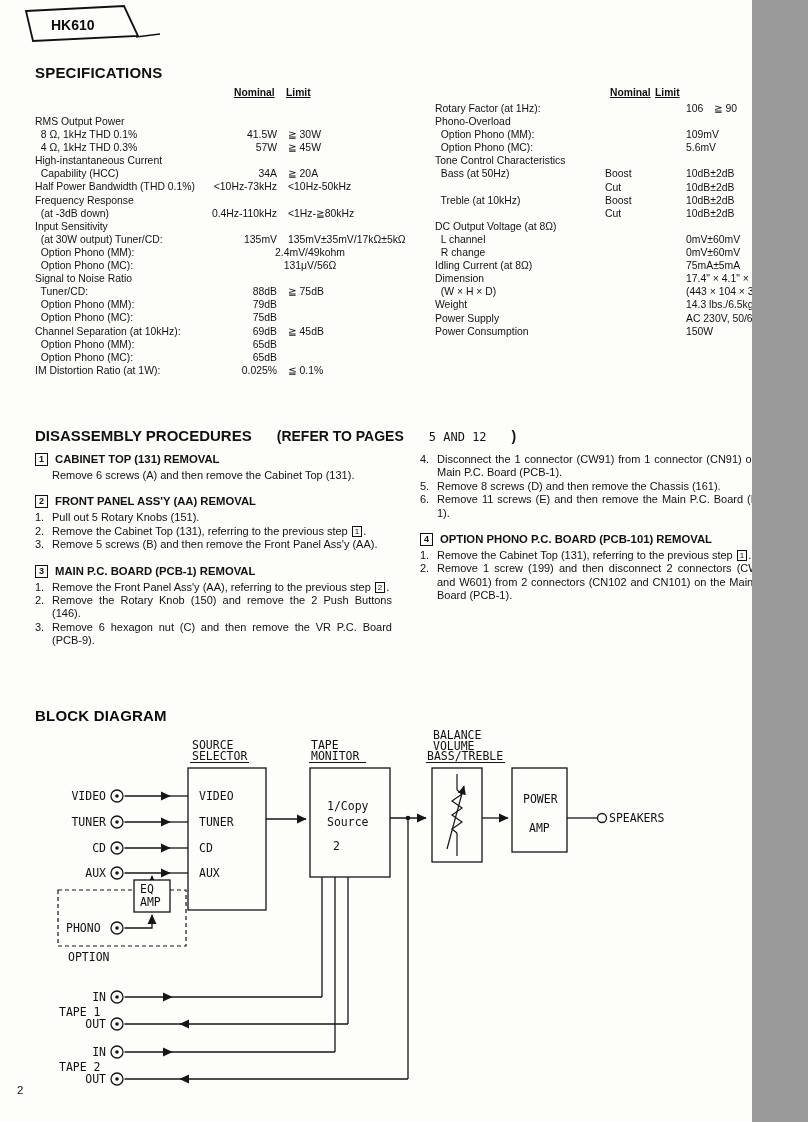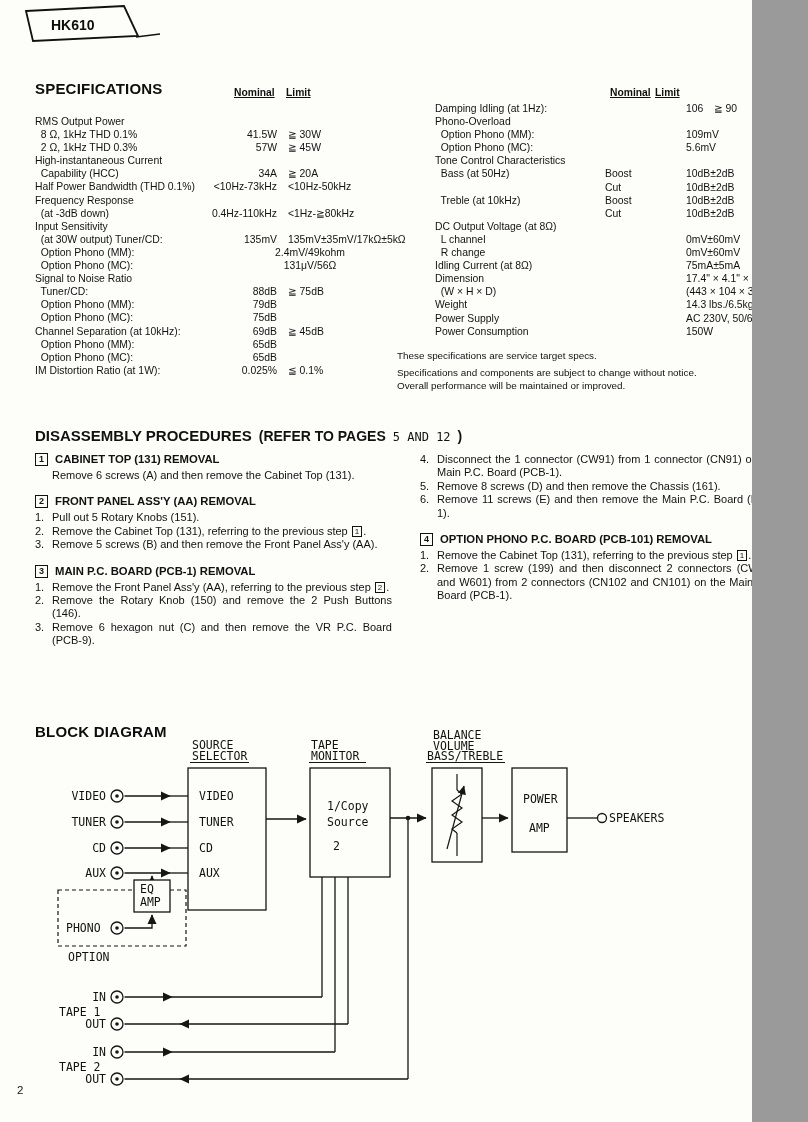--- a/index.html
+++ b/index.html
@@ -1,33 +1,33 @@
 <!DOCTYPE html>
 <html><head>
 <meta charset="utf-8">
 <style>
   *{margin:0;padding:0;box-sizing:border-box;}
   html,body{background:#9a9a9a;}
   #page{position:relative;width:752px;height:1122px;background:#fdfdfa;font-family:"Liberation Sans",sans-serif;color:#111;overflow:hidden;}
-  .sec-heading{position:absolute;font-size:15px;font-weight:bold;letter-spacing:.2px;color:#0d0d0d;margin-top:16px;}
+  .sec-heading{position:absolute;font-size:15px;font-weight:bold;letter-spacing:.2px;color:#0d0d0d;}
   .col-h{position:absolute;font-size:10.3px;font-weight:bold;text-decoration:underline;}
   .spec-table{position:absolute;}
   .spec-row{display:flex;line-height:13.1px;font-size:10.4px;white-space:pre;}
   .sc{flex-shrink:0;display:block;}
   .c-label{width:170px;}
   .c-nom{width:72px;text-align:right;}
   .c-lim{padding-left:11px;}
   .c-span{width:210px;text-align:center;}
   .c-sub{width:65px;}
   .c-nom2{width:28px;margin-left:16px;}
   #spec-left{left:35px;top:102px;width:380px;margin-top:13px;}
   #spec-right{left:435px;top:102px;width:345px;}
   #spec-notes{position:absolute;left:397px;top:350px;width:310px;font-size:9.9px;line-height:12.3px;}
   #spec-notes .gap{margin-top:5px;}
-  #dis-heading{position:absolute;left:35px;top:427px;display:flex;align-items:baseline;gap:7px;}
+  #dis-heading{position:absolute;left:35px;top:427px;display:flex;align-items:baseline;gap:25px;}
   #dis-heading .big{font-size:15px;font-weight:bold;}
   #dis-heading .ref{font-size:14px;font-weight:bold;}
   #dis-heading .pages{font-size:12px;font-family:"DejaVu Sans Mono",monospace;}
   .proc-col{position:absolute;width:357px;top:453px;}
   #proc-left{left:35px;}
   #proc-right{left:420px;}
   .proc-title{display:flex;gap:7px;align-items:flex-start;margin:13px 0 3px;font-size:11.3px;font-weight:bold;line-height:13px;}
   .proc-section:first-child .proc-title{margin-top:0;}
   .box-num{width:13px;height:13px;border:1.3px solid #111;font-size:9px;display:flex;align-items:center;justify-content:center;flex-shrink:0;font-weight:bold;}
   .step{display:flex;font-size:11px;line-height:13.4px;}
@@ -55,65 +55,60 @@
   <div class="sec-heading" style="left:35px;top:64px">SPECIFICATIONS</div>
 
   <span class="col-h" style="left:234px;top:87px">Nominal</span>
   <span class="col-h" style="left:286px;top:87px">Limit</span>
   <span class="col-h" style="left:610px;top:87px">Nominal</span>
   <span class="col-h" style="left:655px;top:87px">Limit</span>
 
   <div id="spec-left" class="spec-table">
       <div class="spec-row"><span class="sc c-label">RMS Output Power</span><span class="sc c-nom"></span><span class="sc c-lim"></span></div>
       <div class="spec-row"><span class="sc c-label">  8 Ω, 1kHz THD 0.1%</span><span class="sc c-nom">41.5W</span><span class="sc c-lim">≧ 30W</span></div>
-      <div class="spec-row"><span class="sc c-label">  2 Ω, 1kHz THD 0.3%</span><span class="sc c-nom">57W</span><span class="sc c-lim">≧ 45W</span></div>
+      <div class="spec-row"><span class="sc c-label">  4 Ω, 1kHz THD 0.3%</span><span class="sc c-nom">57W</span><span class="sc c-lim">≧ 45W</span></div>
       <div class="spec-row"><span class="sc c-label">High-instantaneous Current</span><span class="sc c-nom"></span><span class="sc c-lim"></span></div>
       <div class="spec-row"><span class="sc c-label">  Capability (HCC)</span><span class="sc c-nom">34A</span><span class="sc c-lim">≧ 20A</span></div>
       <div class="spec-row"><span class="sc c-label">Half Power Bandwidth (THD 0.1%)</span><span class="sc c-nom">&lt;10Hz-73kHz</span><span class="sc c-lim">&lt;10Hz-50kHz</span></div>
       <div class="spec-row"><span class="sc c-label">Frequency Response</span><span class="sc c-nom"></span><span class="sc c-lim"></span></div>
       <div class="spec-row"><span class="sc c-label">  (at -3dB down)</span><span class="sc c-nom">0.4Hz-110kHz</span><span class="sc c-lim">&lt;1Hz-≧80kHz</span></div>
       <div class="spec-row"><span class="sc c-label">Input Sensitivity</span><span class="sc c-nom"></span><span class="sc c-lim"></span></div>
       <div class="spec-row"><span class="sc c-label">  (at 30W output) Tuner/CD:</span><span class="sc c-nom">135mV</span><span class="sc c-lim">135mV±35mV/17kΩ±5kΩ</span></div>
       <div class="spec-row"><span class="sc c-label">  Option Phono (MM):</span><span class="sc c-span">2.4mV/49kohm</span></div>
       <div class="spec-row"><span class="sc c-label">  Option Phono (MC):</span><span class="sc c-span">131μV/56Ω</span></div>
       <div class="spec-row"><span class="sc c-label">Signal to Noise Ratio</span><span class="sc c-nom"></span><span class="sc c-lim"></span></div>
       <div class="spec-row"><span class="sc c-label">  Tuner/CD:</span><span class="sc c-nom">88dB</span><span class="sc c-lim">≧ 75dB</span></div>
       <div class="spec-row"><span class="sc c-label">  Option Phono (MM):</span><span class="sc c-nom">79dB</span><span class="sc c-lim"></span></div>
       <div class="spec-row"><span class="sc c-label">  Option Phono (MC):</span><span class="sc c-nom">75dB</span><span class="sc c-lim"></span></div>
       <div class="spec-row"><span class="sc c-label">Channel Separation (at 10kHz):</span><span class="sc c-nom">69dB</span><span class="sc c-lim">≧ 45dB</span></div>
       <div class="spec-row"><span class="sc c-label">  Option Phono (MM):</span><span class="sc c-nom">65dB</span><span class="sc c-lim"></span></div>
       <div class="spec-row"><span class="sc c-label">  Option Phono (MC):</span><span class="sc c-nom">65dB</span><span class="sc c-lim"></span></div>
       <div class="spec-row"><span class="sc c-label">IM Distortion Ratio (at 1W):</span><span class="sc c-nom">0.025%</span><span class="sc c-lim">≦ 0.1%</span></div>
     </div>
   <div id="spec-right" class="spec-table">
-      <div class="spec-row"><span class="sc c-label">Damping Idling (at 1Hz):</span><span class="sc c-sub"></span><span class="sc c-nom2">106</span><span class="sc c-lim2">≧ 90</span></div>
+      <div class="spec-row"><span class="sc c-label">Rotary Factor (at 1Hz):</span><span class="sc c-sub"></span><span class="sc c-nom2">106</span><span class="sc c-lim2">≧ 90</span></div>
       <div class="spec-row"><span class="sc c-label">Phono-Overload</span><span class="sc c-sub"></span><span class="sc c-nom2"></span><span class="sc c-lim2"></span></div>
       <div class="spec-row"><span class="sc c-label">  Option Phono (MM):</span><span class="sc c-sub"></span><span class="sc c-nom2">109mV</span><span class="sc c-lim2"></span></div>
       <div class="spec-row"><span class="sc c-label">  Option Phono (MC):</span><span class="sc c-sub"></span><span class="sc c-nom2">5.6mV</span><span class="sc c-lim2"></span></div>
       <div class="spec-row"><span class="sc c-label">Tone Control Characteristics</span><span class="sc c-sub"></span><span class="sc c-nom2"></span><span class="sc c-lim2"></span></div>
       <div class="spec-row"><span class="sc c-label">  Bass (at 50Hz)</span><span class="sc c-sub">Boost</span><span class="sc c-nom2">10dB±2dB</span><span class="sc c-lim2"></span></div>
       <div class="spec-row"><span class="sc c-label"></span><span class="sc c-sub">Cut</span><span class="sc c-nom2">10dB±2dB</span><span class="sc c-lim2"></span></div>
       <div class="spec-row"><span class="sc c-label">  Treble (at 10kHz)</span><span class="sc c-sub">Boost</span><span class="sc c-nom2">10dB±2dB</span><span class="sc c-lim2"></span></div>
       <div class="spec-row"><span class="sc c-label"></span><span class="sc c-sub">Cut</span><span class="sc c-nom2">10dB±2dB</span><span class="sc c-lim2"></span></div>
       <div class="spec-row"><span class="sc c-label">DC Output Voltage (at 8Ω)</span><span class="sc c-sub"></span><span class="sc c-nom2"></span><span class="sc c-lim2"></span></div>
       <div class="spec-row"><span class="sc c-label">  L channel</span><span class="sc c-sub"></span><span class="sc c-nom2">0mV±60mV</span><span class="sc c-lim2"></span></div>
       <div class="spec-row"><span class="sc c-label">  R change</span><span class="sc c-sub"></span><span class="sc c-nom2">0mV±60mV</span><span class="sc c-lim2"></span></div>
       <div class="spec-row"><span class="sc c-label">Idling Current (at 8Ω)</span><span class="sc c-sub"></span><span class="sc c-nom2">75mA±5mA</span><span class="sc c-lim2"></span></div>
       <div class="spec-row"><span class="sc c-label">Dimension</span><span class="sc c-sub"></span><span class="sc c-nom2">17.4" × 4.1" × 14.1"</span><span class="sc c-lim2"></span></div>
       <div class="spec-row"><span class="sc c-label">  (W × H × D)</span><span class="sc c-sub"></span><span class="sc c-nom2">(443 × 104 × 359 mm)</span><span class="sc c-lim2"></span></div>
       <div class="spec-row"><span class="sc c-label">Weight</span><span class="sc c-sub"></span><span class="sc c-nom2">14.3 lbs./6.5kg</span><span class="sc c-lim2"></span></div>
       <div class="spec-row"><span class="sc c-label">Power Supply</span><span class="sc c-sub"></span><span class="sc c-nom2">AC 230V, 50/60Hz</span><span class="sc c-lim2"></span></div>
       <div class="spec-row"><span class="sc c-label">Power Consumption</span><span class="sc c-sub"></span><span class="sc c-nom2">150W</span><span class="sc c-lim2"></span></div>
     </div>
 
-  <div id="spec-notes">
-    <p>These specifications are service target specs.</p>
-    <p class="gap">Specifications and components are subject to change without notice.</p>
-    <p>Overall performance will be maintained or improved.</p>
-  </div>
 
   <div id="dis-heading">
     <span class="big">DISASSEMBLY PROCEDURES</span>
     <span class="ref">(REFER TO PAGES</span>
     <span class="pages">5 AND 12</span>
     <span class="ref">)</span>
   </div>
 
   <div id="proc-left" class="proc-col">
       <div class="proc-section">

